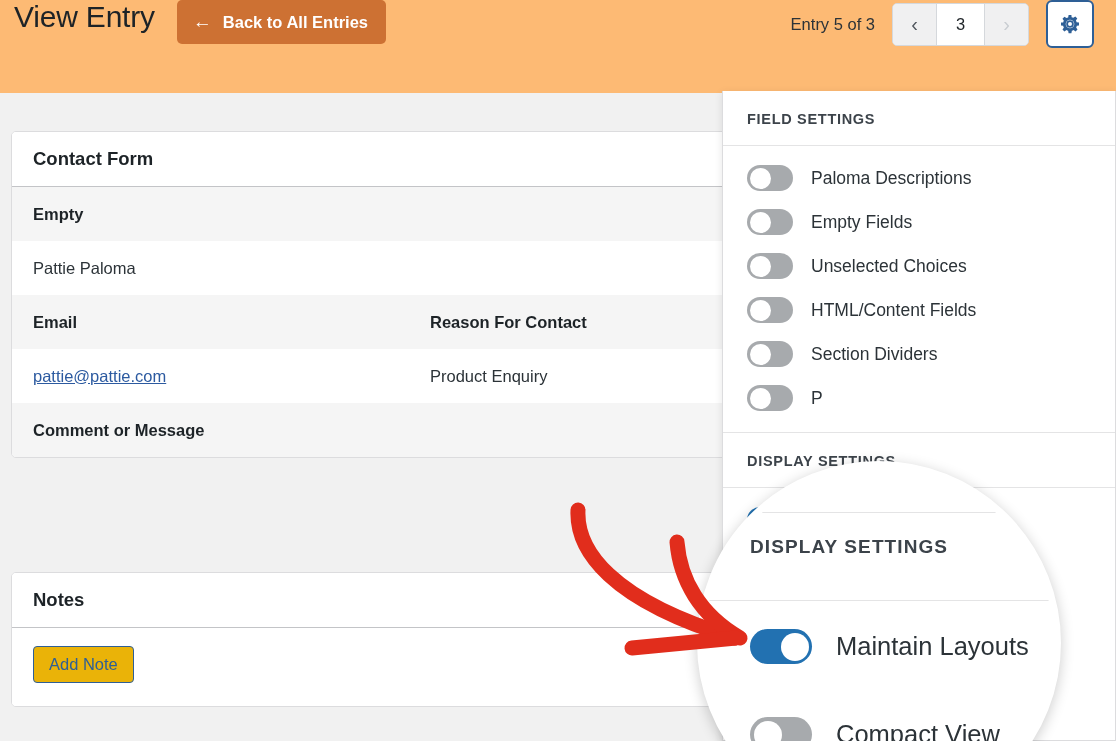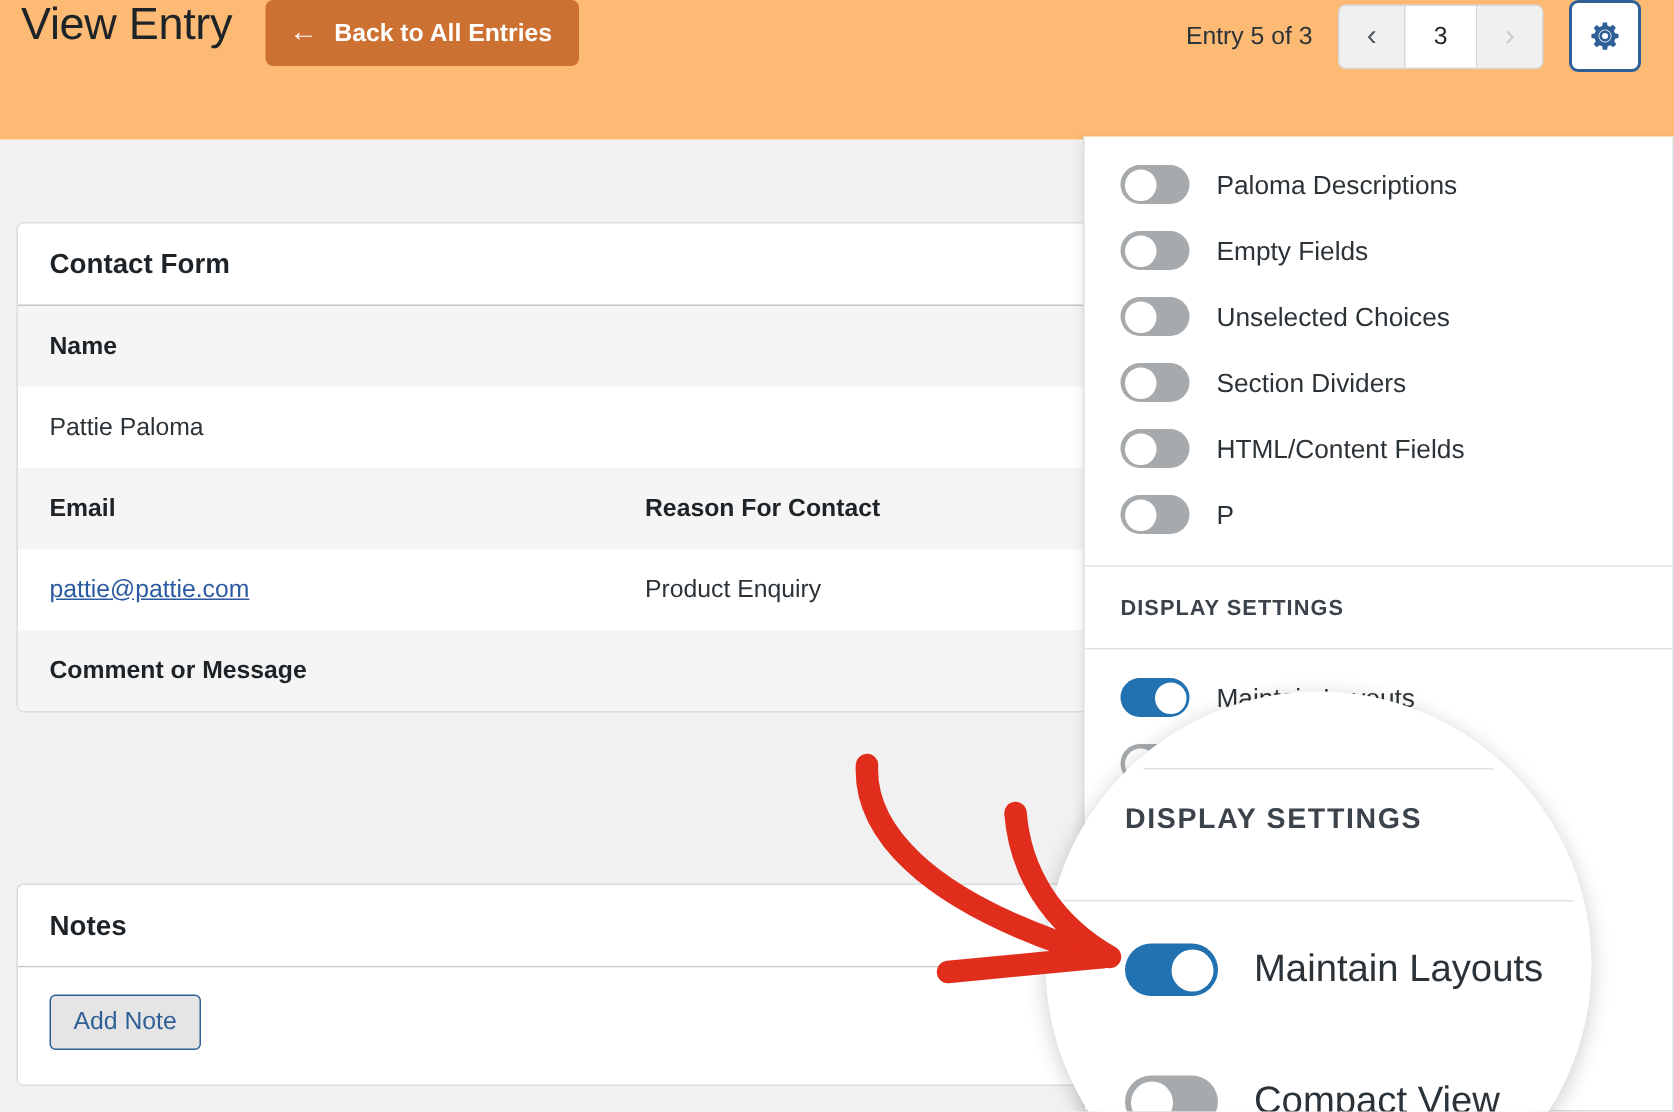--- a/index.html
+++ b/index.html
@@ -123,21 +123,21 @@
     display: flex;
     align-items: center;
     justify-content: center;
     cursor: pointer;
     padding: 0;
   }
 
   
   .body-area {
     position: absolute;
-    left: 0; top: 93px;
+    left: 0; top: 76px;
     width: 1116px;
     height: 648px;
     background: #f1f1f1;
   }
 
   .card {
     position: absolute;
     background: #ffffff;
     border: 1px solid #dcdcde;
     border-radius: 5px;
@@ -193,21 +193,21 @@
     width: 838px;
   }
 
   .notes-body {
     padding: 18px 21px 22px 21px;
     background: #ffffff;
     min-height: 78px;
   }
 
   .add-note-btn {
-    background: #e5e5e5;
+    background: #eab308;
     border: 1px solid #2e5f96;
     border-radius: 4px;
     color: #2e5f96;
     font-size: 16.5px;
     font-family: "Liberation Sans", sans-serif;
     padding: 8px 15px;
     cursor: pointer;
   }
 
   
@@ -402,21 +402,21 @@
     </button>
   </div>
 </div>
 
 <div class="body-area">
 
   <div class="card card-entry">
     <div class="card-head">Contact Form</div>
 
     <div class="frow labels">
-      <div class="fcol full">Name</div>
+      <div class="fcol full">Empty</div>
     </div>
     <div class="frow values">
       <div class="fcol full">Pattie Paloma</div>
     </div>
 
     <div class="frow labels">
       <div class="fcol">Email</div>
       <div class="fcol">Reason For Contact</div>
     </div>
     <div class="frow values">
@@ -434,20 +434,21 @@
   <div class="card card-notes">
     <div class="card-head">Notes</div>
     <div class="notes-body">
       <button class="add-note-btn">Add Note</button>
     </div>
   </div>
 
 </div>
 
 <div class="settings-panel">
+  <div class="panel-section-title">FIELD SETTINGS</div>
 
   <div class="panel-list">
     <div class="toggle-row">
       <span class="toggle">
           <span class="knob"></span>
         </span>
       <span class="toggle-label">Paloma Descriptions</span>
     </div>
     <div class="toggle-row">
       <span class="toggle">
@@ -458,27 +459,27 @@
     <div class="toggle-row">
       <span class="toggle">
           <span class="knob"></span>
         </span>
       <span class="toggle-label">Unselected Choices</span>
     </div>
     <div class="toggle-row">
       <span class="toggle">
           <span class="knob"></span>
         </span>
+      <span class="toggle-label">HTML/Content Fields</span>
+    </div>
+    <div class="toggle-row">
+      <span class="toggle">
+          <span class="knob"></span>
+        </span>
       <span class="toggle-label">Section Dividers</span>
-    </div>
-    <div class="toggle-row">
-      <span class="toggle">
-          <span class="knob"></span>
-        </span>
-      <span class="toggle-label">HTML/Content Fields</span>
     </div>
     <div class="toggle-row">
       <span class="toggle">
           <span class="knob"></span>
         </span>
       <span class="toggle-label clipped-label">P</span>
     </div>
   </div>
 
   <div class="panel-divider"></div>

